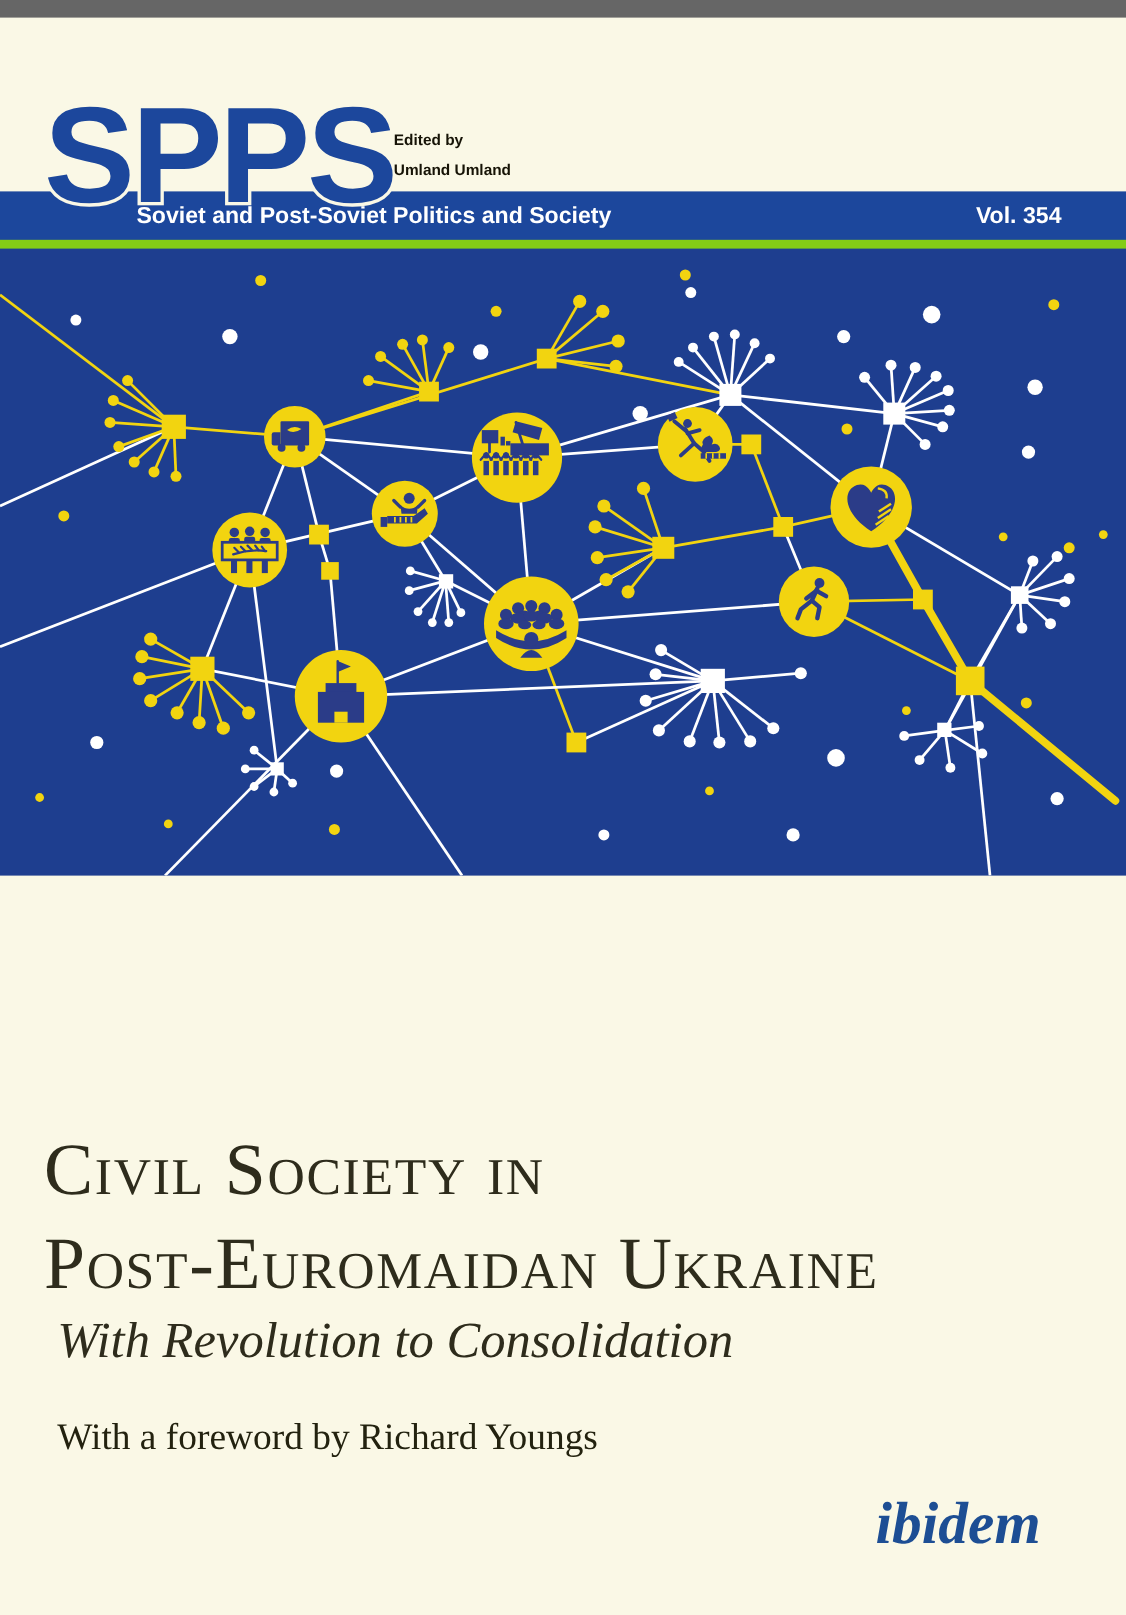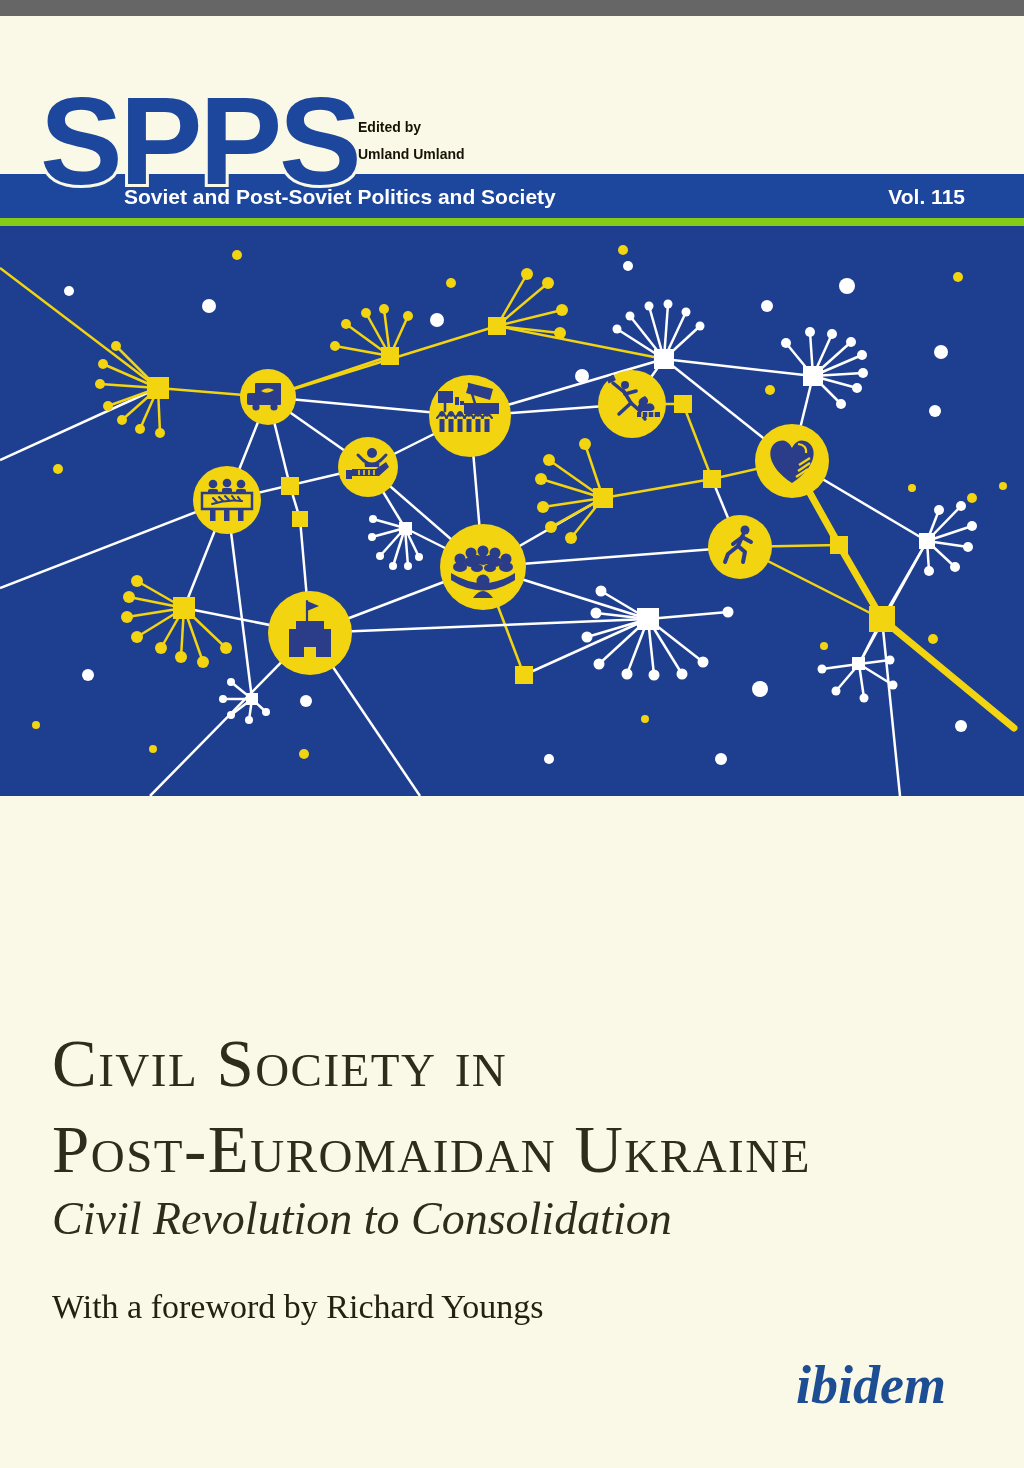--- a/index.html
+++ b/index.html
@@ -40,21 +40,21 @@
   .yd{fill:#F2D410;}
   .ic{fill:#F2D410;}
   .g{fill:#2B3C88;}
   .gs{stroke:#2B3C88;fill:none;stroke-linecap:round;stroke-linejoin:round;}
   
   .editors{
     position:absolute;left:52px;top:906px;
     font-family:"Liberation Serif",serif;font-size:34px;color:#1F1E10;
   }
   .title{
-    position:absolute;left:52px;top:1004px;width:940px;
+    position:absolute;left:40px;top:1004px;width:940px;
     font-family:"Liberation Serif",serif;font-variant:small-caps;
     font-size:67px;line-height:86px;color:#2E2C1C;letter-spacing:1.5px;
   }
   .subtitle{
     position:absolute;left:52px;top:1176px;
     font-family:"Liberation Serif",serif;font-style:italic;
     font-size:46px;color:#2E2C1C;
   }
   .foreword{
     position:absolute;left:52px;top:1272px;
@@ -75,21 +75,21 @@
     <text x="4" y="114" font-family="Liberation Sans, sans-serif" font-weight="bold" font-size="124" letter-spacing="-3" fill="#1C479C" stroke="#FAF8E6" stroke-width="6" paint-order="stroke">SPPS</text>
   </svg>
 
   <div class="edited-by">
     <div>Edited by</div>
     <div>Umland Umland</div>
   </div>
 
   <div class="band">
     <div class="band-series">Soviet and Post-Soviet Politics and Society</div>
-    <div class="band-vol">Vol. 115</div>
+    <div class="band-vol">Vol. 354</div>
   </div>
 
   <div class="panel">
     <svg width="1024" height="576" viewBox="0 0 1024 576">
 
       <g>
 
         <line class="yl" x1="0" y1="48" x2="158" y2="168"></line>
         <line class="yl" x1="158" y1="168" x2="268" y2="177"></line>
         <line class="yl" x1="268" y1="177" x2="497" y2="106"></line>
@@ -550,19 +550,19 @@
       </g>
     </svg>
   </div>
 
 
   <div class="title">
     <div>Civil Society in</div>
     <div>Post-Euromaidan Ukraine</div>
   </div>
 
-  <div class="subtitle">Civil Revolution to Consolidation</div>
+  <div class="subtitle">With Revolution to Consolidation</div>
 
   <div class="foreword">With a foreword by Richard Youngs</div>
 
   <div class="publisher">ibidem</div>
 
 </div>
 
 </body></html>

